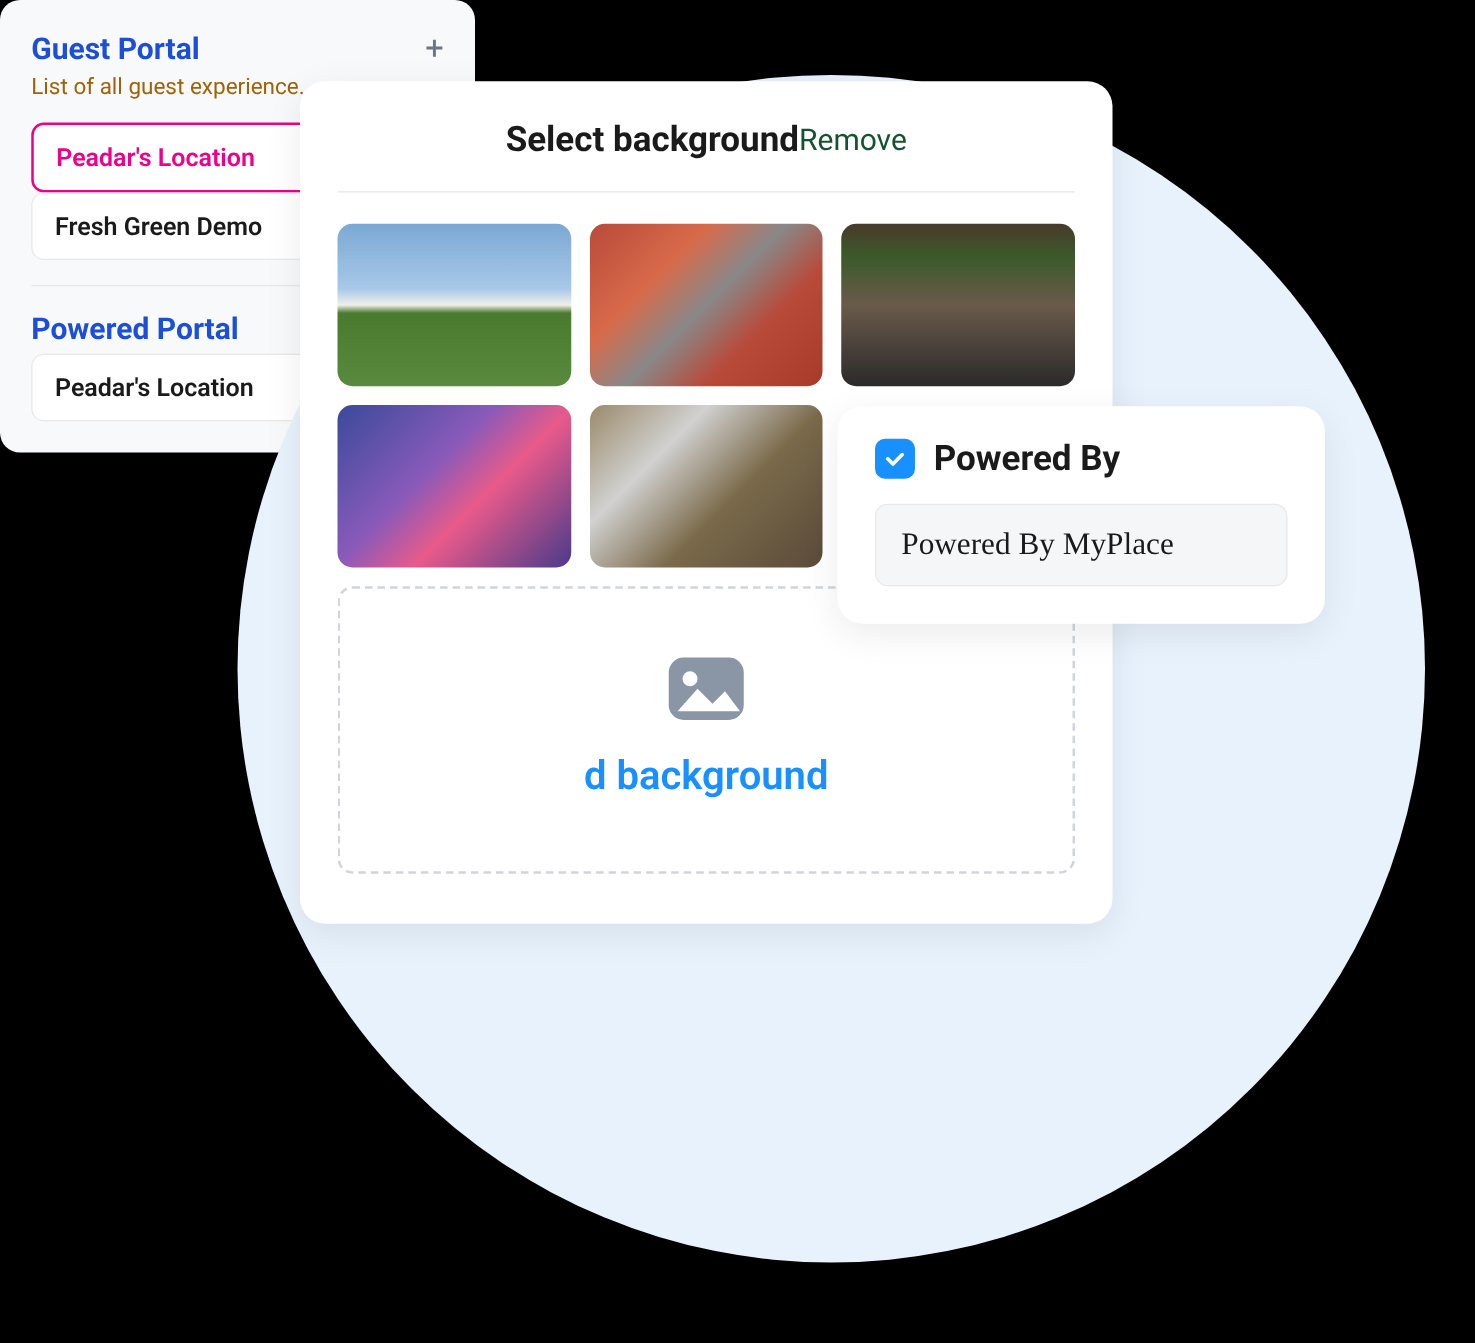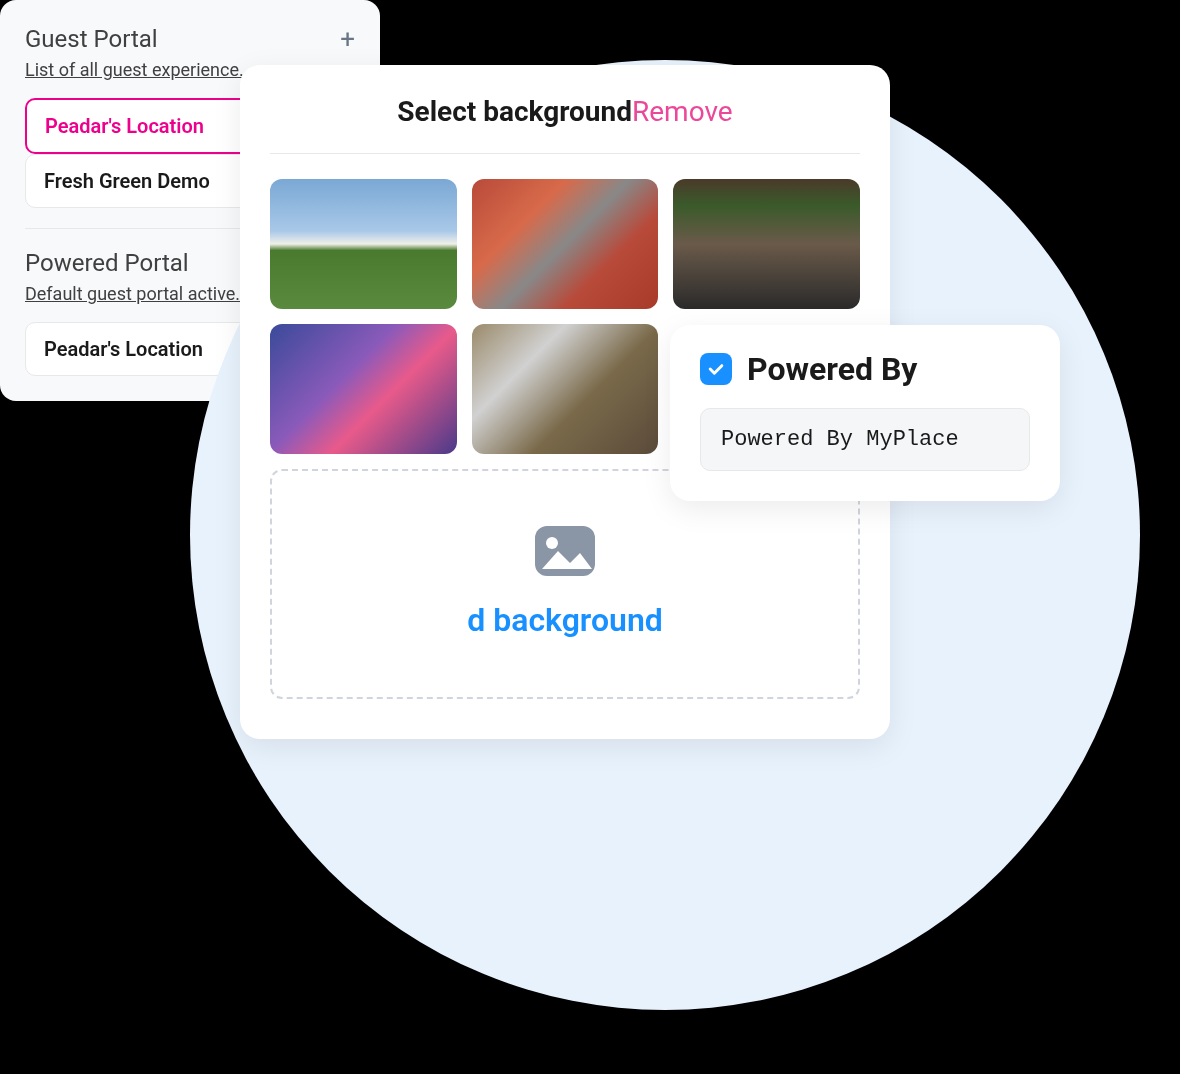--- a/index.html
+++ b/index.html
@@ -39,22 +39,22 @@
   padding-bottom: 25px;
   border-bottom: 1px solid #e8e8e8;
   margin-bottom: 25px;
 }
 .select-bg-title {
   font-size: 28px;
   font-weight: 700;
   color: #1a1a1a;
 }
 .remove-link {
-  font-size: 28px;
-  color: #ec4899;
+  font-size: 24px;
+  color: #14532d;
   cursor: pointer;
 }
 .thumb-grid {
   display: grid;
   grid-template-columns: repeat(3, 1fr);
   gap: 15px;
 }
 .thumb {
   width: 100%;
   height: 130px;
@@ -105,62 +105,61 @@
   height: 32px;
   background: #1890ff;
   border-radius: 8px;
   display: flex;
   align-items: center;
   justify-content: center;
   cursor: pointer;
 }
 .checkbox svg { width: 20px; height: 20px; }
 .powered-label {
-  font-size: 32px;
+  font-size: 28px;
   font-weight: 700;
   color: #1a1a1a;
 }
 .powered-input {
   width: 100%;
   background: #f4f6f8;
   border: 1px solid #e8e8e8;
   border-radius: 10px;
   padding: 18px 20px;
-  font-size: 22px;
-  color: #1a1a1a;
-  font-family: Liberation Mono, monospace;
+  font-size: 25px;
+  color: #1a1a1a;
+  font-family: Liberation Serif, serif;
 }
 .guest-panel {
   left: 95px;
   top: 445px;
   width: 380px;
   background: #f8f9fb;
   border-radius: 16px;
   padding: 25px;
   z-index: 5;
   box-shadow: 0 8px 30px rgba(0,0,0,0.08);
 }
 .guest-header {
   display: flex;
   justify-content: space-between;
   align-items: center;
   margin-bottom: 6px;
 }
 .guest-title {
   font-size: 24px;
-  font-weight: 400;
-  color: #404040;
+  font-weight: 700;
+  color: #1d4ed8;
 }
 .plus-icon { cursor: pointer; color: #6a7585; font-size: 26px; line-height: 1; }
 .edit-icon { cursor: pointer; color: #8a95a5; }
 .guest-subtitle {
   font-size: 18px;
-  color: #404040;
+  color: #a16207;
   margin-bottom: 18px;
-  text-decoration: underline;
 }
 .location-item {
   background: #fff;
   border-radius: 10px;
   padding: 14px 18px;
   display: flex;
   justify-content: space-between;
   align-items: center;
   margin-bottom: 0;
   cursor: pointer;
@@ -248,18 +247,17 @@
   <div class="divider"></div>
 
   <div class="guest-header">
     <div class="guest-title">Powered Portal</div>
     <div class="edit-icon">
       <svg width="22" height="22" viewBox="0 0 24 24" fill="none" stroke="currentColor" stroke-width="2" stroke-linecap="round" stroke-linejoin="round">
         <path d="M17 3a2.85 2.85 0 1 1 4 4L7.5 20.5 2 22l1.5-5.5Z"></path>
       </svg>
     </div>
   </div>
-  <div class="guest-subtitle">Default guest portal active.</div>
 
   <div class="location-item normal">
     <span>Peadar's Location</span>
   </div>
 </div>
 
 </body></html>

